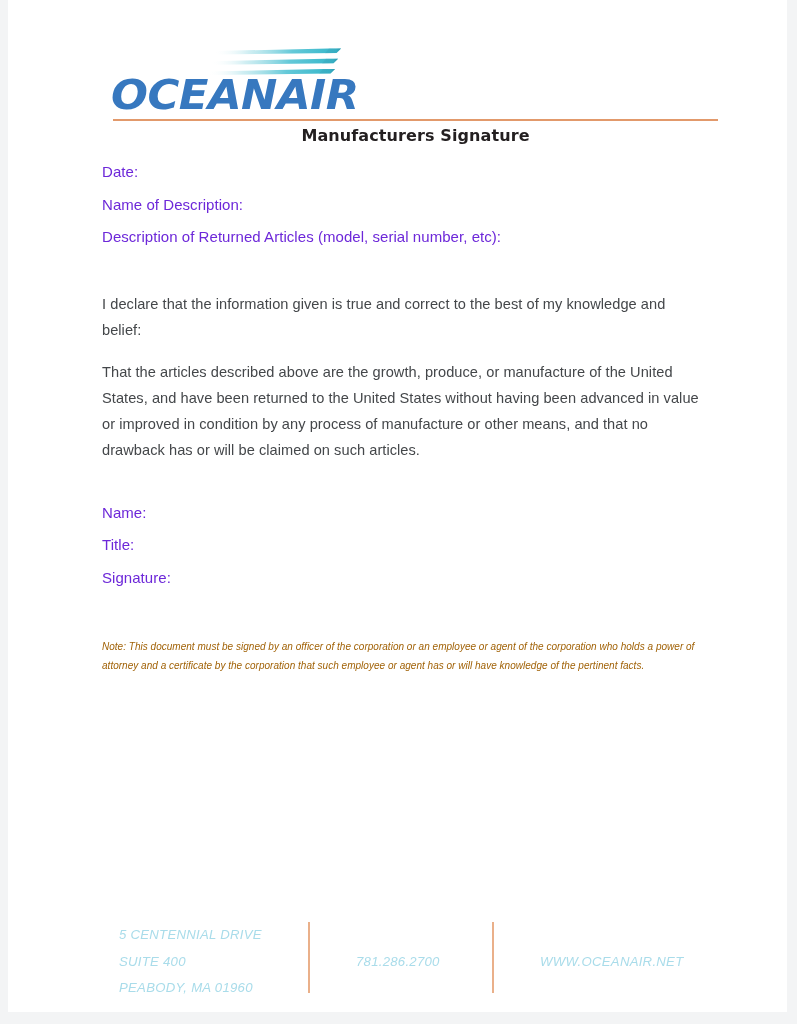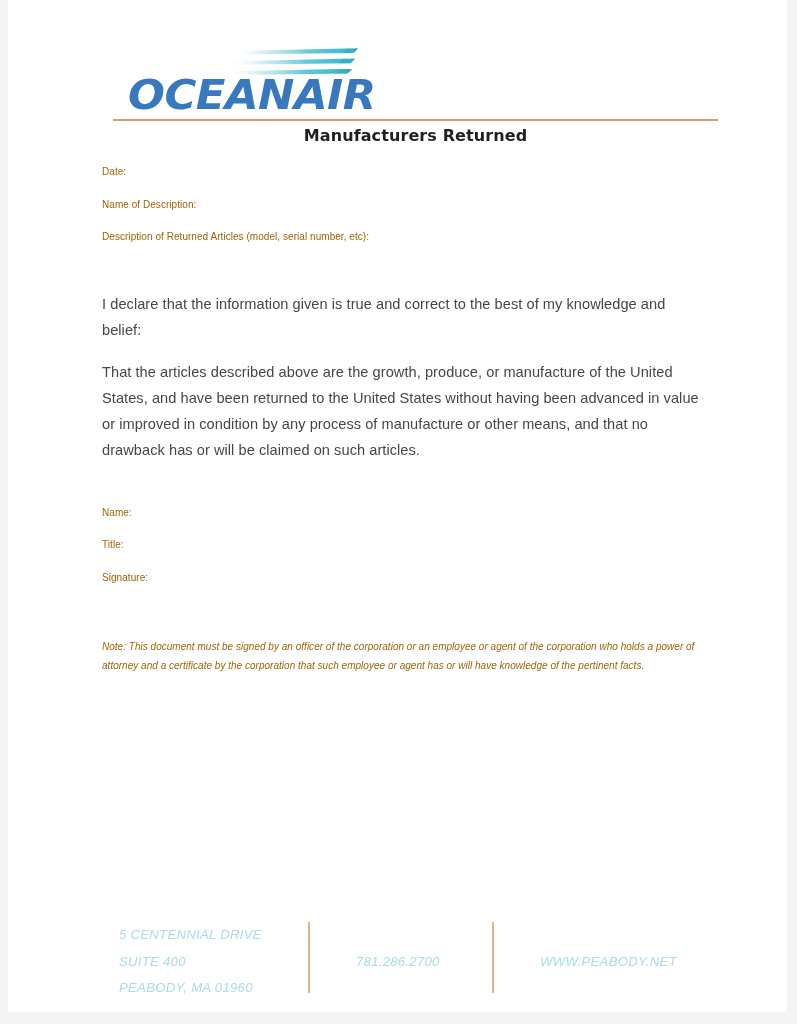--- a/index.html
+++ b/index.html
@@ -17,21 +17,21 @@
     top: 0;
     width: 779px;
     height: 1012px;
     background: #ffffff;
     overflow: hidden;
   }
 
   
   .letterhead {
     position: absolute;
-    left: 120px;
+    left: 103px;
     top: 46px;
     width: 605px;
     height: 76px;
   }
 
   .logo-block {
     position: relative;
     width: 232px;
     height: 72px;
   }
@@ -85,22 +85,22 @@
 
   
   .body-region {
     position: absolute;
     left: 94px;
     top: 162px;
     width: 612px;
   }
 
   .field-line {
-    font-size: 10px;
-    color: #a16207;
+    font-size: 15px;
+    color: #6d28d9;
     line-height: 20px;
     margin-bottom: 12.5px;
     letter-spacing: 0.05px;
   }
 
   .gap-large { height: 31px; }
   .gap-medium { height: 24px; }
   .gap-note { height: 38px; }
 
   .para {
@@ -183,21 +183,21 @@
         <polygon points="119,10.8 131,10.8 126.5,15.2 115,15.4" fill="url(#swGradDark)"></polygon>
         <polygon points="0,23.4 116,21.0 128,21.0 123.5,25.4 3,27.0" fill="url(#swGrad)"></polygon>
         <polygon points="116,21.0 128,21.0 123.5,25.4 112,25.6" fill="url(#swGradDark)"></polygon>
       </svg>
       <div class="logo-wordmark">OCEANAIR</div>
     </div>
   </div>
 
   <div class="header-rule"></div>
 
-  <div class="doc-title">Manufacturers Returned</div>
+  <div class="doc-title">Manufacturers Signature</div>
 
   <div class="body-region">
 
     <div class="field-line">Date:</div>
     <div class="field-line">Name of Description:</div>
     <div class="field-line">Description of Returned Articles (model, serial number, etc):</div>
 
     <div class="gap-large"></div>
 
     <div class="para declare">I declare that the information given is true and correct to the best of my knowledge and belief:</div>
@@ -220,16 +220,16 @@
       <div>SUITE 400</div>
       <div>PEABODY, MA 01960</div>
     </div>
 
     <div class="footer-divider divider-1"></div>
 
     <div class="footer-col footer-phone">781.286.2700</div>
 
     <div class="footer-divider divider-2"></div>
 
-    <div class="footer-col footer-web">WWW.PEABODY.NET</div>
+    <div class="footer-col footer-web">WWW.OCEANAIR.NET</div>
   </div>
 
 </div>
 
 </body></html>

